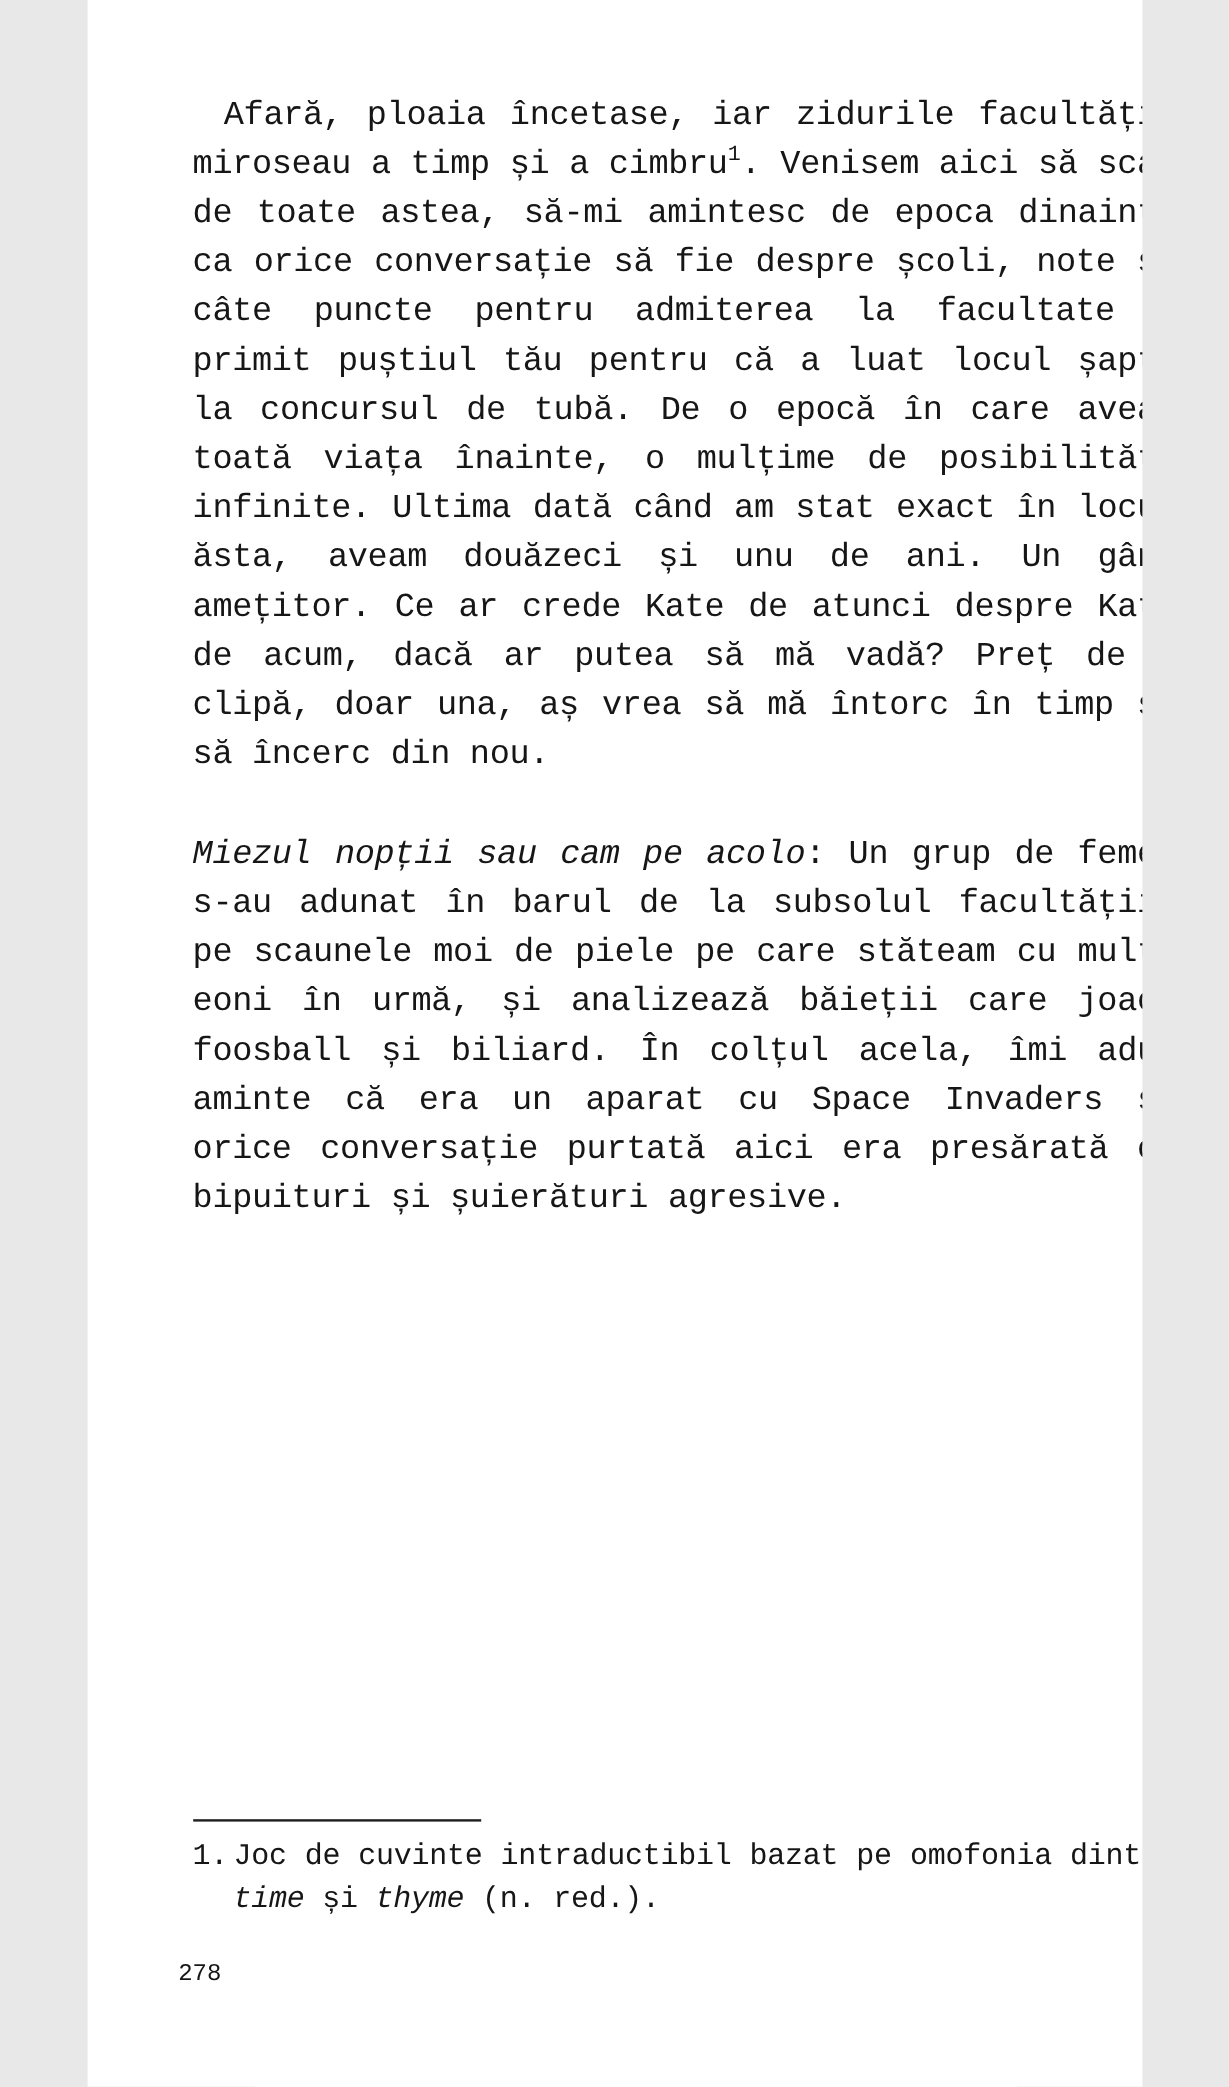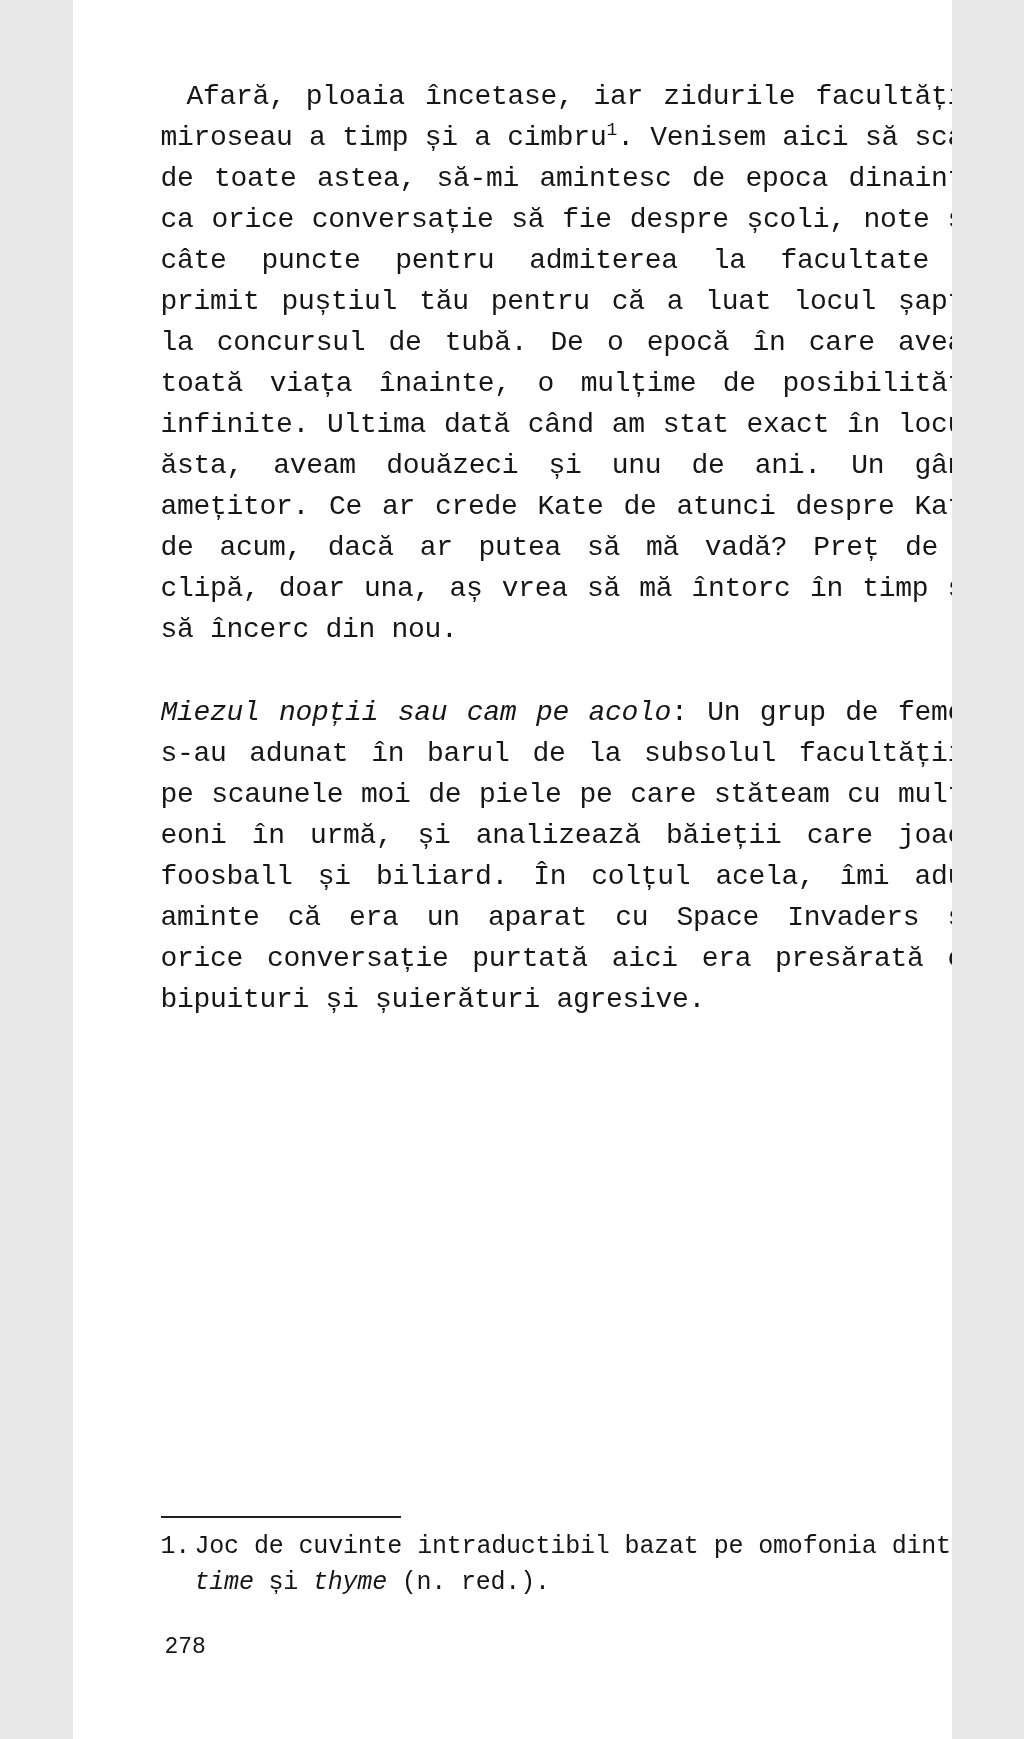--- a/index.html
+++ b/index.html
@@ -66,23 +66,23 @@
   }
   .fn-marker {
     flex: 0 0 34px;
   }
   .fn-text {
     flex: 1 1 auto;
     text-align: justify;
   }
   .page-number {
     position: absolute;
-    left: 92px;
+    left: 76px;
     top: 1634px;
-    font-size: 23px;
+    font-size: 20px;
     letter-spacing: 0;
     text-align: right;
   }
 </style>
 </head>
 <body>
 
 <div class="page">
 
   <div class="text-block">

